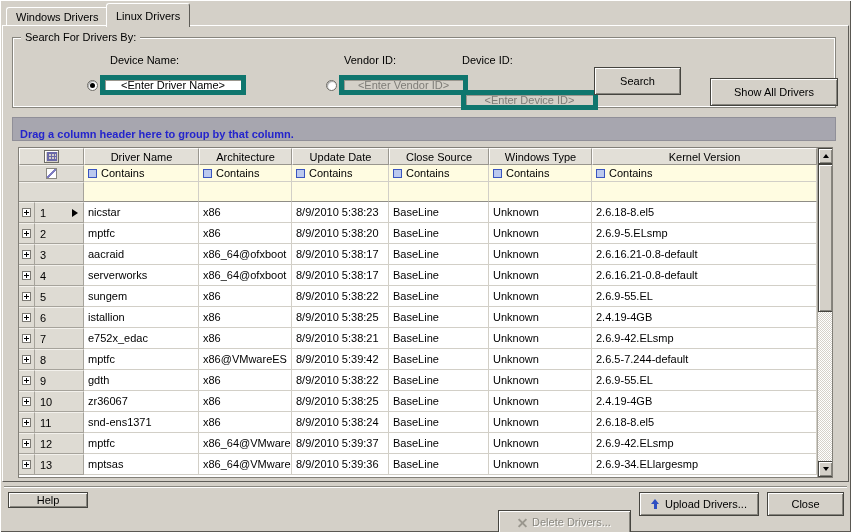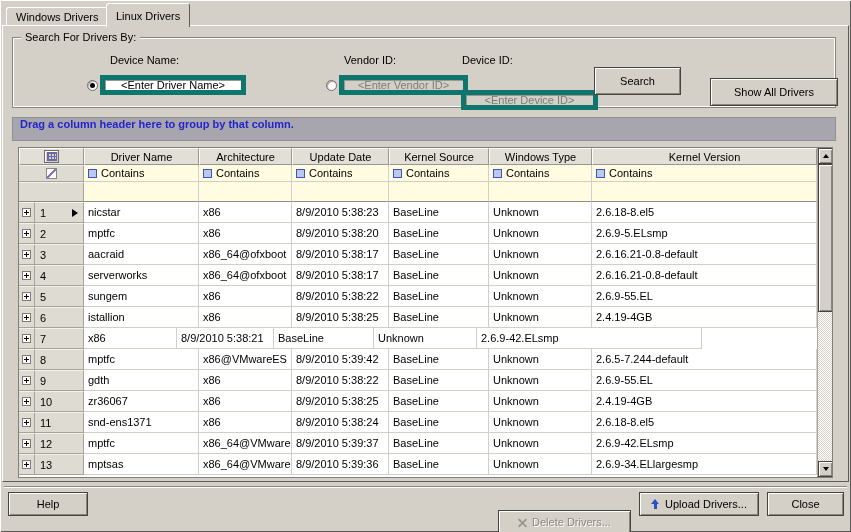--- a/index.html
+++ b/index.html
@@ -81,21 +81,21 @@
     cursor: default;
     white-space: nowrap;
   }
   .btn.disabled { color: #8a8880; text-shadow: 1px 1px 0 #fff; }
 
   
   .grouppanel {
     position: absolute; left: 12px; top: 117px; width: 824px; height: 24px;
     background: #a7a6af;
     border: 1px solid #908f98;
-    display: flex; align-items: flex-start;
+    display: flex; align-items: flex-end;
     padding-left: 7px;
     color: #2424cc; font-weight: bold;
   }
 
   
   .gridwrap {
     position: absolute; left: 18px; top: 147px; width: 815px; height: 331px;
     border: 1px solid #827f78;
     background: #fff;
     display: flex;
@@ -275,21 +275,21 @@
       <div class="g-cell w-name">
           <span>Driver Name</span>
         </div>
       <div class="g-cell w-arch">
           <span>Architecture</span>
         </div>
       <div class="g-cell w-date">
           <span>Update Date</span>
         </div>
       <div class="g-cell w-src">
-          <span>Kernel Source</span>
+          <span>Close Source</span>
         </div>
       <div class="g-cell w-type">
           <span>Windows Type</span>
         </div>
       <div class="g-cell w-kern">
           <span>Kernel Version</span>
         </div>
     </div>
 
     <div class="g-row g-filter">
@@ -418,20 +418,21 @@
           <div class="g-cell w-type">Unknown</div>
           <div class="g-cell w-kern">2.4.19-4GB</div>
         </div>
         <div class="g-row g-data">
           <div class="g-cell w-exp rowhead">
             <span class="plus"></span>
           </div>
           <div class="g-cell w-num rowhead">
             <span class="rownum">7</span>
           </div>
+          <div class="g-cell w-name">e752x_edac</div>
           <div class="g-cell w-arch">x86</div>
           <div class="g-cell w-date">8/9/2010 5:38:21</div>
           <div class="g-cell w-src">BaseLine</div>
           <div class="g-cell w-type">Unknown</div>
           <div class="g-cell w-kern">2.6.9-42.ELsmp</div>
         </div>
         <div class="g-row g-data">
           <div class="g-cell w-exp rowhead">
             <span class="plus"></span>
           </div>
@@ -524,21 +525,21 @@
       </div>
     <div class="sb-thumb"></div>
     <div class="sb-btn sb-down">
         <span class="tri-down"></span>
       </div>
   </div>
 </div>
 
 <div class="sep"></div>
 
-<button class="btn" style="left:8px; top:492px; width:80px; height:24px;">
+<button class="btn" style="left:8px; top:492px; width:80px; height:16px;">
   <span>Help</span>
 </button>
 <button class="btn disabled" style="left:498px; top:492px; width:133px; height:24px;margin-top:18px;">
   <span class="xicon"></span>
   <span>Delete Drivers...</span>
 </button>
 <button class="btn" style="left:639px; top:492px; width:120px; height:24px;">
   <span class="uparrow"></span>
   <span>Upload Drivers...</span>
 </button>

